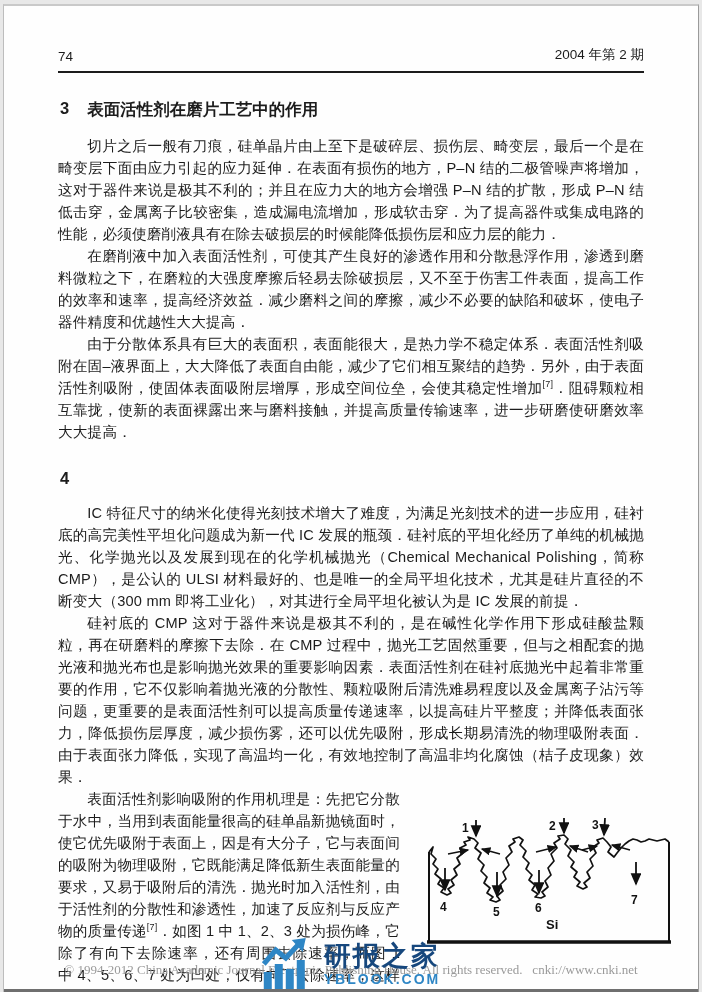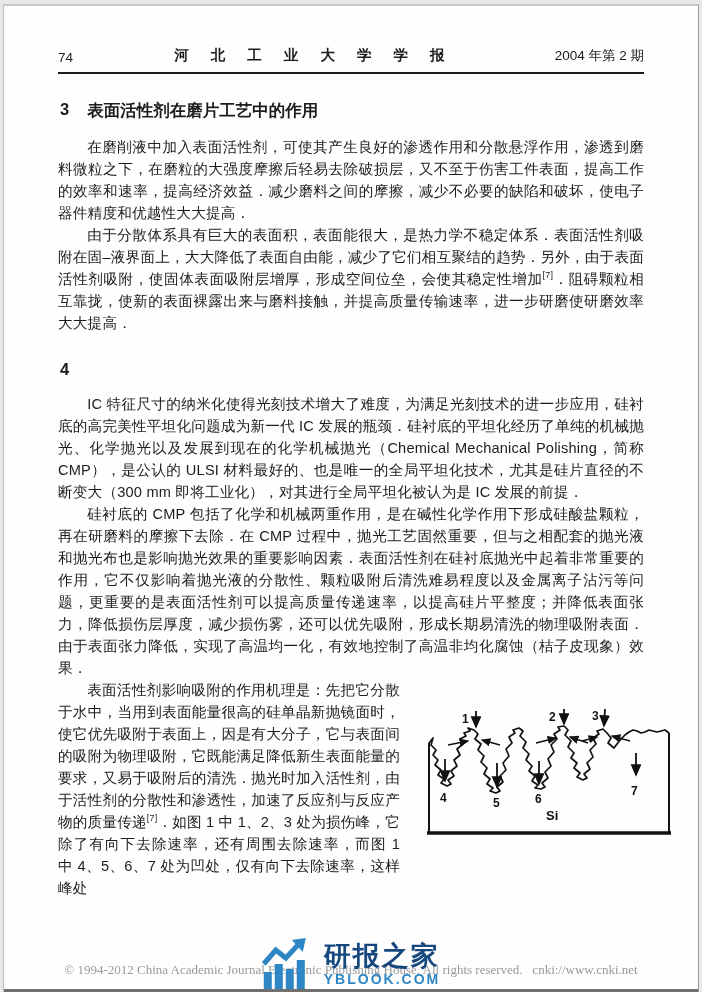--- a/index.html
+++ b/index.html
@@ -71,36 +71,36 @@
   .wm-domain{font-size:14px;font-weight:bold;letter-spacing:2px;margin-top:2px;}
 </style>
 </head>
 <body>
 
 <div class="page">
   <div class="inner">
 
     <div class="header">
       <span class="page-num">74</span>
-      <span class="journal-title">河 北 工 业 大 学 学 报</span>
       <span class="issue">2004 年第 2 期</span>
     </div>
 
     <div class="sec-heading">
       <span>3</span>
       <span>表面活性剂在磨片工艺中的作用</span>
     </div>
+    <p class="body">切片之后一般有刀痕，硅单晶片由上至下是破碎层、损伤层、畸变层，最后一个是在畸变层下面由应力引起的应力延伸．在表面有损伤的地方，P–N 结的二极管噪声将增加，这对于器件来说是极其不利的；并且在应力大的地方会增强 P–N 结的扩散，形成 P–N 结低击穿，金属离子比较密集，造成漏电流增加，形成软击穿．为了提高器件或集成电路的性能，必须使磨削液具有在除去破损层的时候能降低损伤层和应力层的能力．</p>
     <p class="body">在磨削液中加入表面活性剂，可使其产生良好的渗透作用和分散悬浮作用，渗透到磨料微粒之下，在磨粒的大强度摩擦后轻易去除破损层，又不至于伤害工件表面，提高工作的效率和速率，提高经济效益．减少磨料之间的摩擦，减少不必要的缺陷和破坏，使电子器件精度和优越性大大提高．</p>
     <p class="body"><span>由于分散体系具有巨大的表面积，表面能很大，是热力学不稳定体系．表面活性剂吸附在固–液界面上，大大降低了表面自由能，减少了它们相互聚结的趋势．另外，由于表面活性剂吸附，使固体表面吸附层增厚，形成空间位垒，会使其稳定性增加</span><sup class="ref">[7]</sup><span>．阻碍颗粒相互靠拢，使新的表面裸露出来与磨料接触，并提高质量传输速率，进一步研磨使研磨效率大大提高．</span></p>
 
     <div class="sec-heading">
       <span>4</span>
     </div>
     <p class="body">IC 特征尺寸的纳米化使得光刻技术增大了难度，为满足光刻技术的进一步应用，硅衬底的高完美性平坦化问题成为新一代 IC 发展的瓶颈．硅衬底的平坦化经历了单纯的机械抛光、化学抛光以及发展到现在的化学机械抛光（Chemical Mechanical Polishing，简称 CMP），是公认的 ULSI 材料最好的、也是唯一的全局平坦化技术，尤其是硅片直径的不断变大（300 mm 即将工业化），对其进行全局平坦化被认为是 IC 发展的前提．</p>
-    <p class="body">硅衬底的 CMP 包括了化学和机械两重作用，是在碱性化学作用下形成硅酸盐颗粒，再在研磨料的摩擦下去除．在 CMP 过程中，抛光工艺固然重要，但与之相配套的抛光液和抛光布也是影响抛光效果的重要影响因素．表面活性剂在硅衬底抛光中起着非常重要的作用，它不仅影响着抛光液的分散性、颗粒吸附后清洗难易程度以及金属离子沾污等问题，更重要的是表面活性剂可以提高质量传递速率，以提高硅片平整度；并降低表面张力，降低损伤层厚度，减少损伤雾，还可以优先吸附，形成长期易清洗的物理吸附表面．由于表面张力降低，实现了高温均一化，有效地控制了高温非均化腐蚀（桔子皮现象）效果．</p>
+    <p class="body">硅衬底的 CMP 这对于器件来说是极其不利的，是在碱性化学作用下形成硅酸盐颗粒，再在研磨料的摩擦下去除．在 CMP 过程中，抛光工艺固然重要，但与之相配套的抛光液和抛光布也是影响抛光效果的重要影响因素．表面活性剂在硅衬底抛光中起着非常重要的作用，它不仅影响着抛光液的分散性、颗粒吸附后清洗难易程度以及金属离子沾污等问题，更重要的是表面活性剂可以提高质量传递速率，以提高硅片平整度；并降低表面张力，降低损伤层厚度，减少损伤雾，还可以优先吸附，形成长期易清洗的物理吸附表面．由于表面张力降低，实现了高温均一化，有效地控制了高温非均化腐蚀（桔子皮现象）效果．</p>
 
     <div class="wrap-row">
       <div class="wrap-text">
         <p class="body"><span>表面活性剂影响吸附的作用机理是：先把它分散于水中，当用到表面能量很高的硅单晶新抛镜面时，使它优先吸附于表面上，因是有大分子，它与表面间的吸附为物理吸附，它既能满足降低新生表面能量的要求，又易于吸附后的清洗．抛光时加入活性剂，由于活性剂的分散性和渗透性，加速了反应剂与反应产物的质量传递</span><sup class="ref">[7]</sup><span>．如图 1 中 1、2、3 处为损伤峰，它除了有向下去除速率，还有周围去除速率，而图 1 中 4、5、6、7 处为凹处，仅有向下去除速率，这样峰处</span></p>
       </div>
       <div class="fig-col">
         <div class="fig-box">
           <svg width="262" height="152" viewBox="0 0 262 152">
             <defs>
               <marker id="ah" markerWidth="8" markerHeight="8" refX="6" refY="3" orient="auto">

